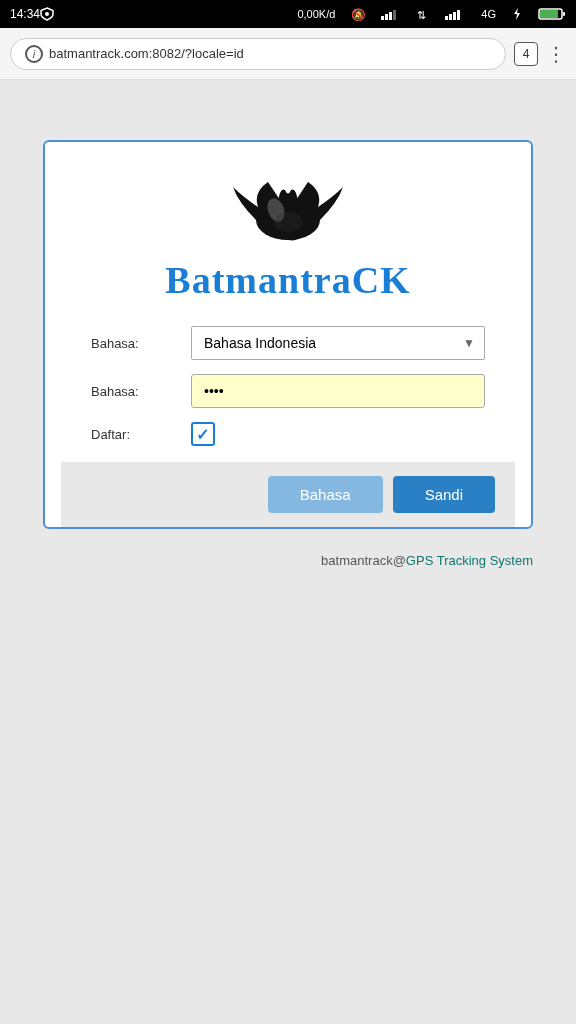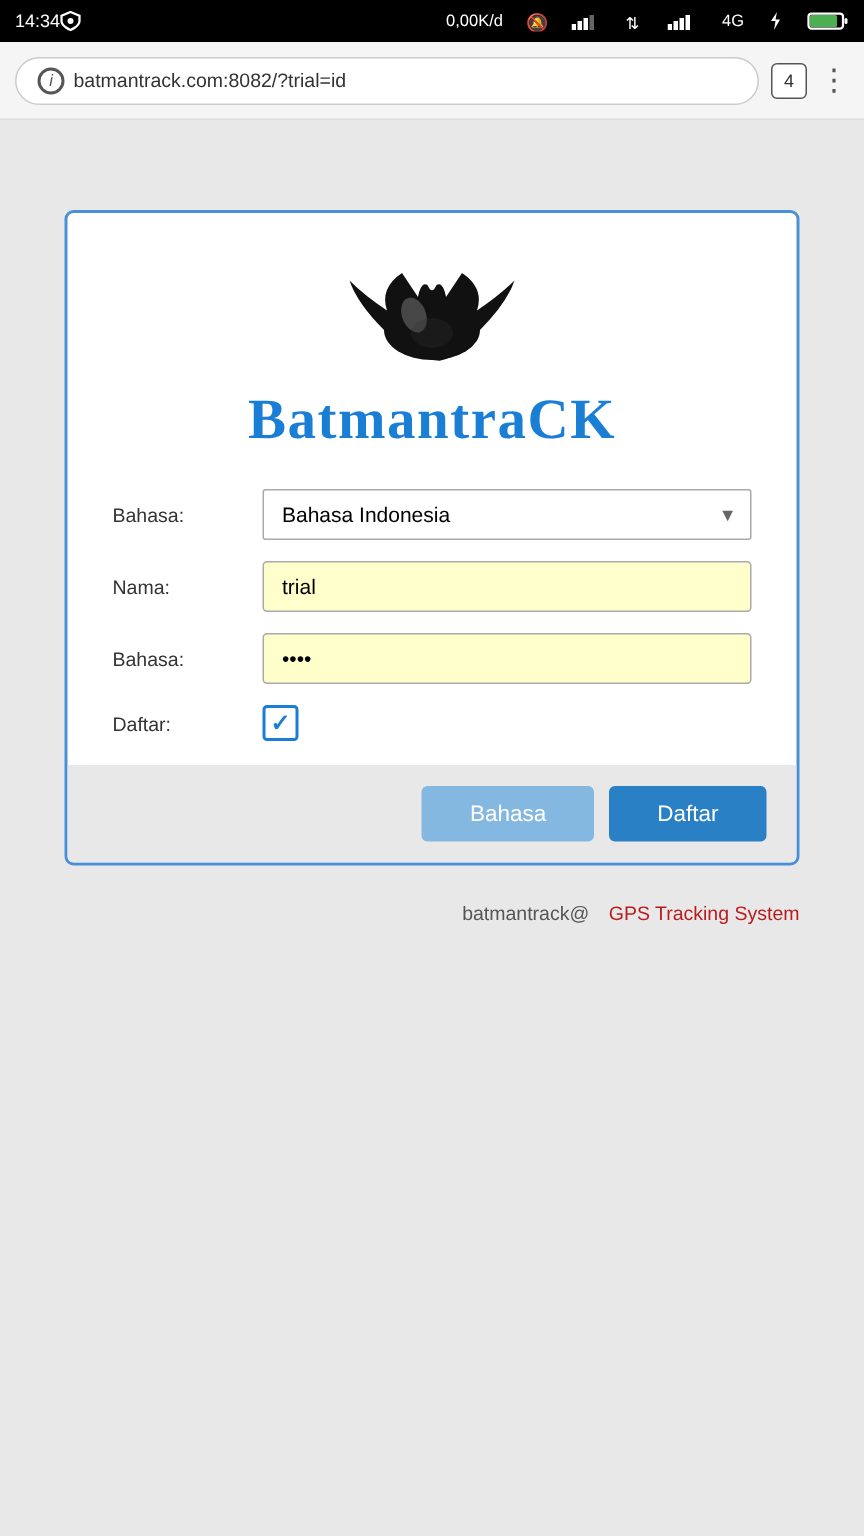--- a/index.html
+++ b/index.html
@@ -91,21 +91,21 @@
       align-items: center;
       padding: 60px 20px 30px;
     }
 
     
     .login-card {
       background: #fff;
       border: 2px solid #4a90d9;
       border-radius: 6px;
       width: 490px;
-      padding: 30px 30px 0;
+      padding: 30px 46px 0;
       overflow: hidden;
     }
 
     .logo-area {
       display: flex;
       flex-direction: column;
       align-items: center;
       margin-bottom: 24px;
     }
 
@@ -237,23 +237,22 @@
     
     .page-footer {
       margin-top: 24px;
       font-size: 13px;
       color: #555;
       text-align: right;
       width: 490px;
     }
 
     .page-footer a {
-      color: #b91c1c;
+      color: #0f766e;
       text-decoration: none;
-      margin-left: 13px;
     }
   </style>
 </head>
 <body>
 
 <div class="status-bar">
   <div class="status-left">
     <span>14:34</span>
     <svg width="14" height="14" viewBox="0 0 14 14" fill="white">
         <path d="M7 1 L13 3.5 L13 7 C13 10.5 7 13 7 13 C7 13 1 10.5 1 7 L1 3.5 Z" stroke="white" fill="none" stroke-width="1.5"></path>
@@ -290,21 +289,21 @@
       <rect x="25" y="5" width="2" height="4" rx="1" fill="white"></rect>
     </svg>
   </div>
 </div>
 
 <div class="browser-bar">
   <div class="url-bar">
     <div class="info-icon">
       <span>i</span>
     </div>
-    <span>batmantrack.com:8082/?trial=id</span>
+    <span>batmantrack.com:8082/?locale=id</span>
   </div>
   <div class="tab-badge">
     <span>4</span>
   </div>
   <div class="dots-menu">⋮</div>
 </div>
 
 <div class="page-content">
   <div class="login-card">
 
@@ -337,44 +336,40 @@
         <label class="form-label">Bahasa:</label>
         <div class="select-wrapper">
           <select class="form-select">
             <option>Bahasa Indonesia</option>
             <option>English</option>
           </select>
           <span class="select-arrow">▼</span>
         </div>
       </div>
 
-      <div class="form-row">
-        <label class="form-label">Nama:</label>
-        <input class="form-control autofill" type="text" value="trial" style="">
-      </div>
 
       <div class="form-row">
         <label class="form-label">Bahasa:</label>
         <input class="form-control autofill" type="password" value="1234" style="">
       </div>
 
       <div class="form-row">
         <label class="form-label">Daftar:</label>
         <div class="checkbox-wrapper">
           <div class="custom-checkbox checked">
             <span class="checkmark">✓</span>
           </div>
         </div>
       </div>
 
     </div>
 
     <div class="card-footer">
       <button class="btn btn-daftar">Bahasa</button>
-      <button class="btn btn-masuk">Daftar</button>
+      <button class="btn btn-masuk">Sandi</button>
     </div>
 
   </div>
 
   <div class="page-footer">
     <span>batmantrack@</span><a href="#">GPS Tracking System</a>
   </div>
 
 </div>
 

